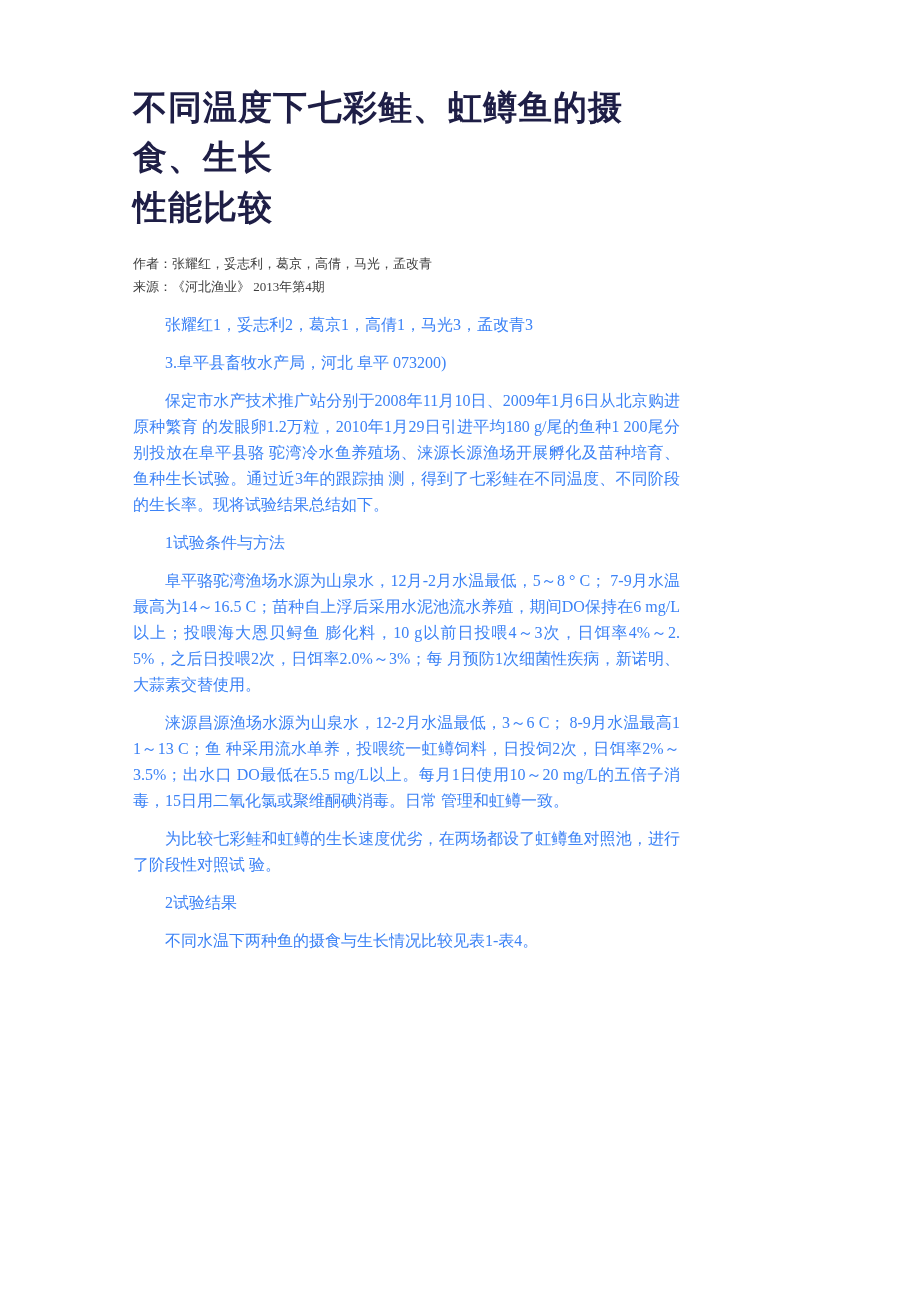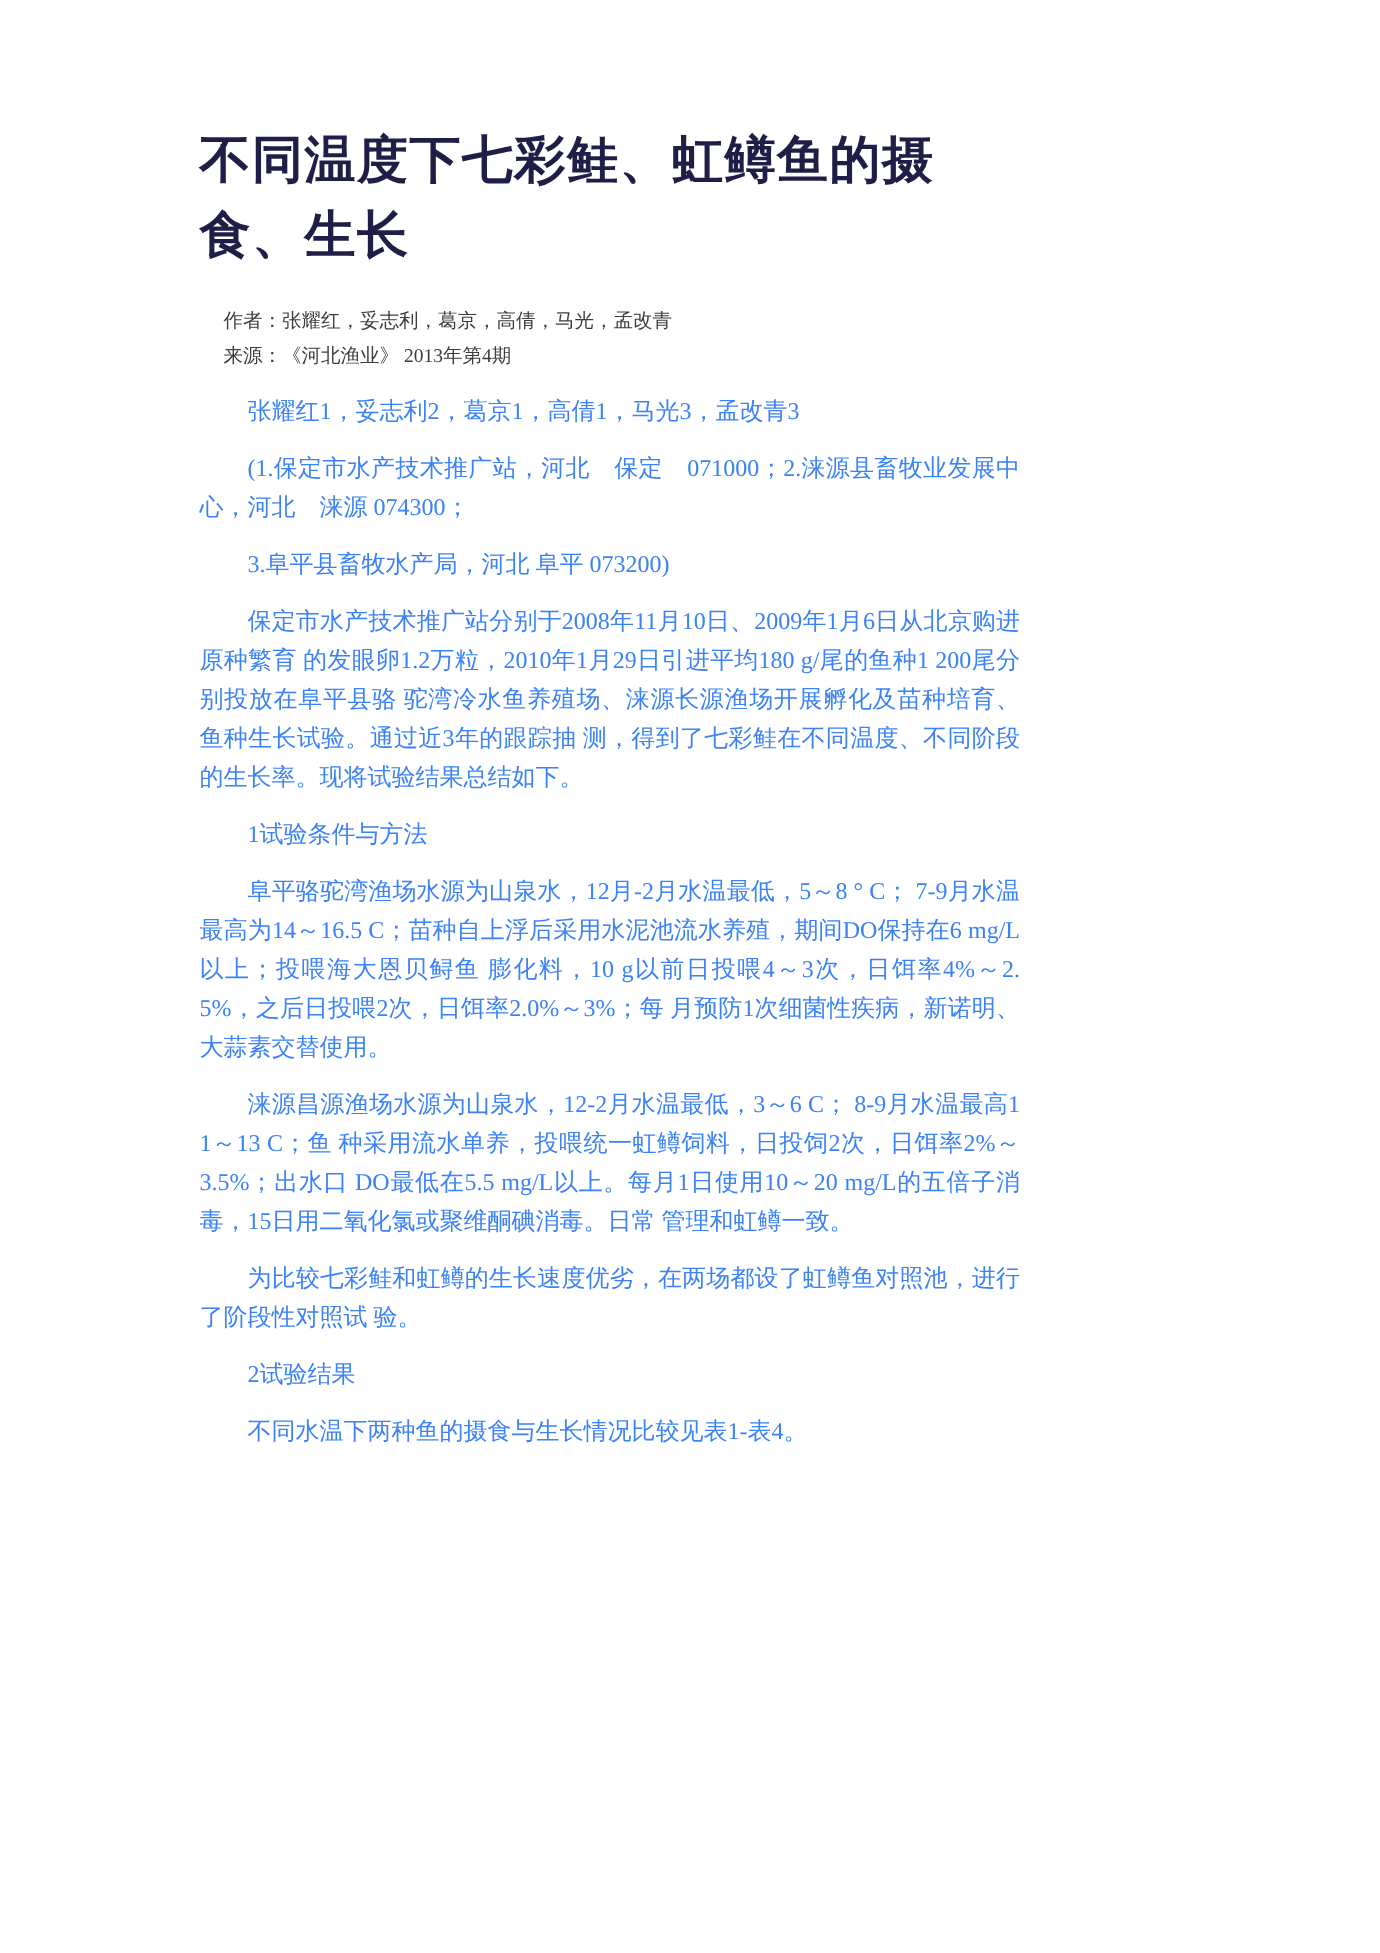--- a/index.html
+++ b/index.html
@@ -25,21 +25,21 @@
     font-weight: bold;
     font-size: 34px;
     line-height: 50px;
     letter-spacing: 1px;
     color: #1e1e46;
   }
   .title-line {
     display: block;
   }
   .meta {
-    margin: 0 0 14px 16px;
+    margin: 0 0 14px 0;
   }
   .meta-line {
     font-size: 13px;
     line-height: 23px;
     color: #3d3d3d;
   }
   .content {
     margin-top: 10px;
   }
   .para {
@@ -52,30 +52,30 @@
     color: #3b82f6;
   }
 </style>
 </head>
 <body>
 
 <div class="page">
 
   <h1 class="title">
     <span class="title-line">不同温度下七彩鲑、虹鳟鱼的摄食、生长</span>
+    <span class="title-line">性能比较</span>
   </h1>
 
   <div class="meta">
     <div class="meta-line">作者：张耀红，妥志利，葛京，高倩，马光，孟改青</div>
     <div class="meta-line">来源：《河北渔业》 2013年第4期</div>
   </div>
 
   <div class="content">
       <p class="para">张耀红1，妥志利2，葛京1，高倩1，马光3，孟改青3</p>
-      <p class="para">(1.保定市水产技术推广站，河北　保定　071000；2.涞源县畜牧业发展中心，河北　涞源 074300；</p>
       <p class="para">3.阜平县畜牧水产局，河北 阜平 073200)</p>
       <p class="para">保定市水产技术推广站分别于2008年11月10日、2009年1月6日从北京购进原种繁育 的发眼卵1.2万粒，2010年1月29日引进平均180 g/尾的鱼种1 200尾分别投放在阜平县骆 驼湾冷水鱼养殖场、涞源长源渔场开展孵化及苗种培育、鱼种生长试验。通过近3年的跟踪抽 测，得到了七彩鲑在不同温度、不同阶段的生长率。现将试验结果总结如下。</p>
       <p class="para">1试验条件与方法</p>
       <p class="para">阜平骆驼湾渔场水源为山泉水，12月-2月水温最低，5～8 ° C； 7-9月水温最高为14～16.5 C；苗种自上浮后采用水泥池流水养殖，期间DO保持在6 mg/L以上；投喂海大恩贝鲟鱼 膨化料，10 g以前日投喂4～3次，日饵率4%～2.5%，之后日投喂2次，日饵率2.0%～3%；每 月预防1次细菌性疾病，新诺明、大蒜素交替使用。</p>
       <p class="para">涞源昌源渔场水源为山泉水，12-2月水温最低，3～6 C； 8-9月水温最高11～13 C；鱼 种采用流水单养，投喂统一虹鳟饲料，日投饲2次，日饵率2%～3.5%；出水口 DO最低在5.5 mg/L以上。每月1日使用10～20 mg/L的五倍子消毒，15日用二氧化氯或聚维酮碘消毒。日常 管理和虹鳟一致。</p>
       <p class="para">为比较七彩鲑和虹鳟的生长速度优劣，在两场都设了虹鳟鱼对照池，进行了阶段性对照试 验。</p>
       <p class="para">2试验结果</p>
       <p class="para">不同水温下两种鱼的摄食与生长情况比较见表1-表4。</p>
     </div>
 

